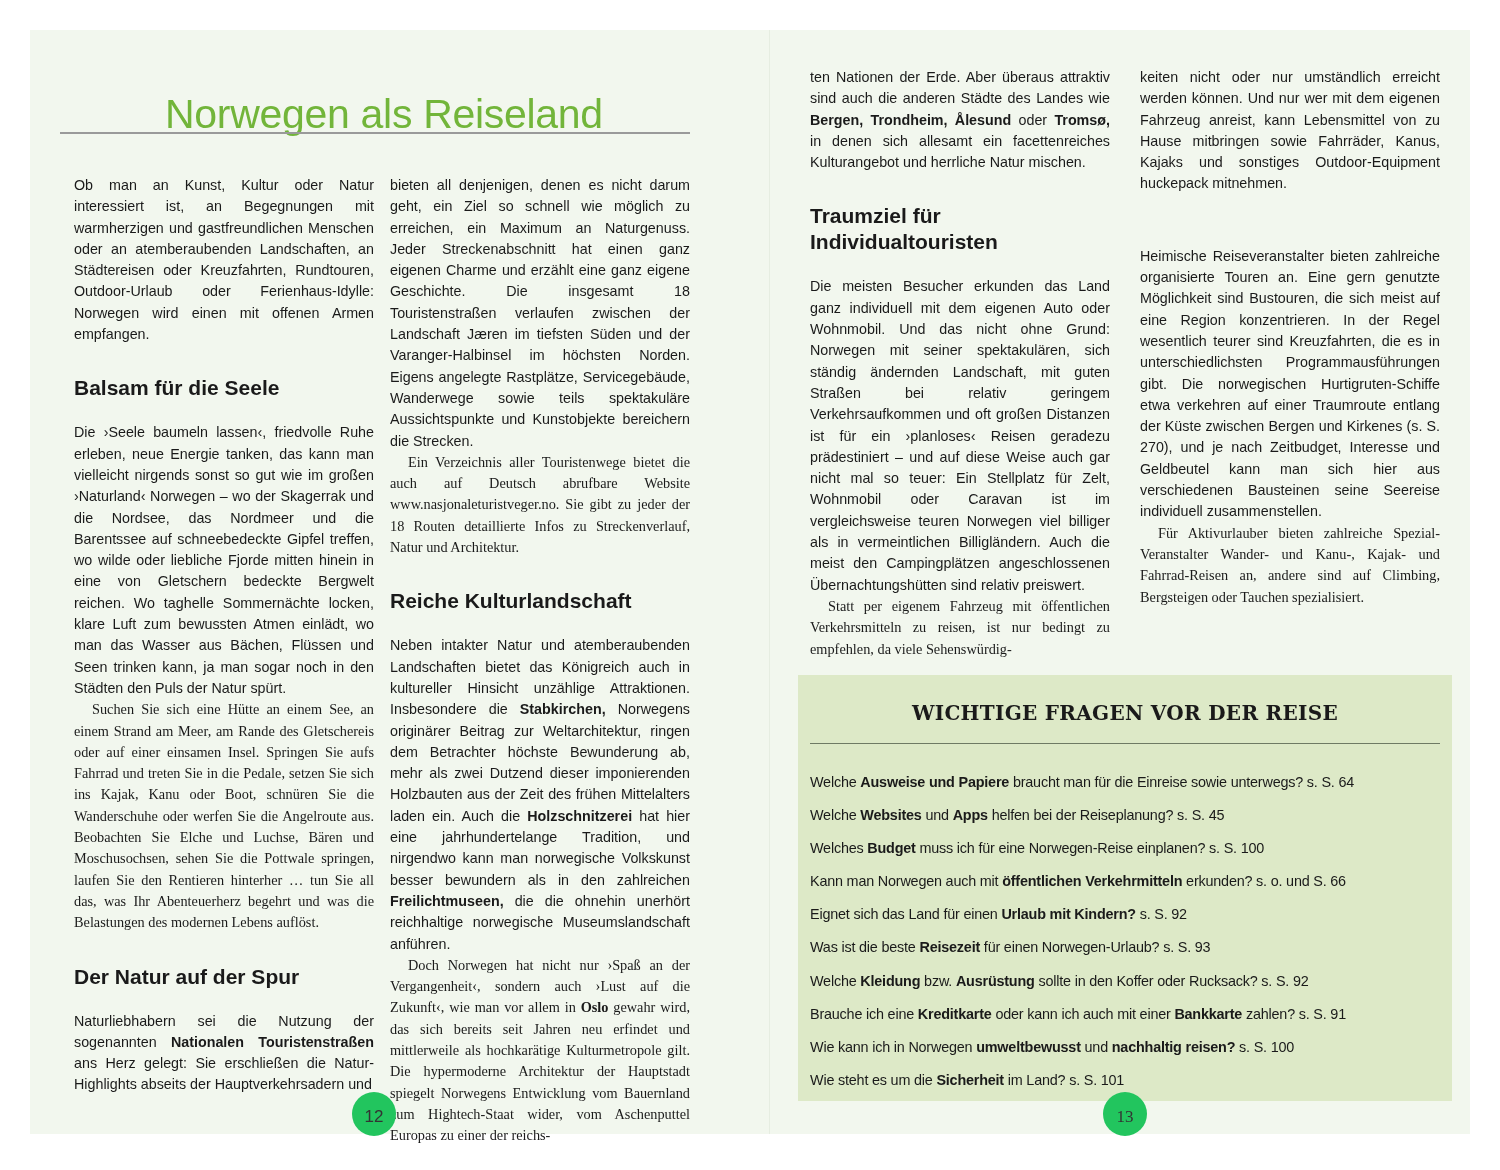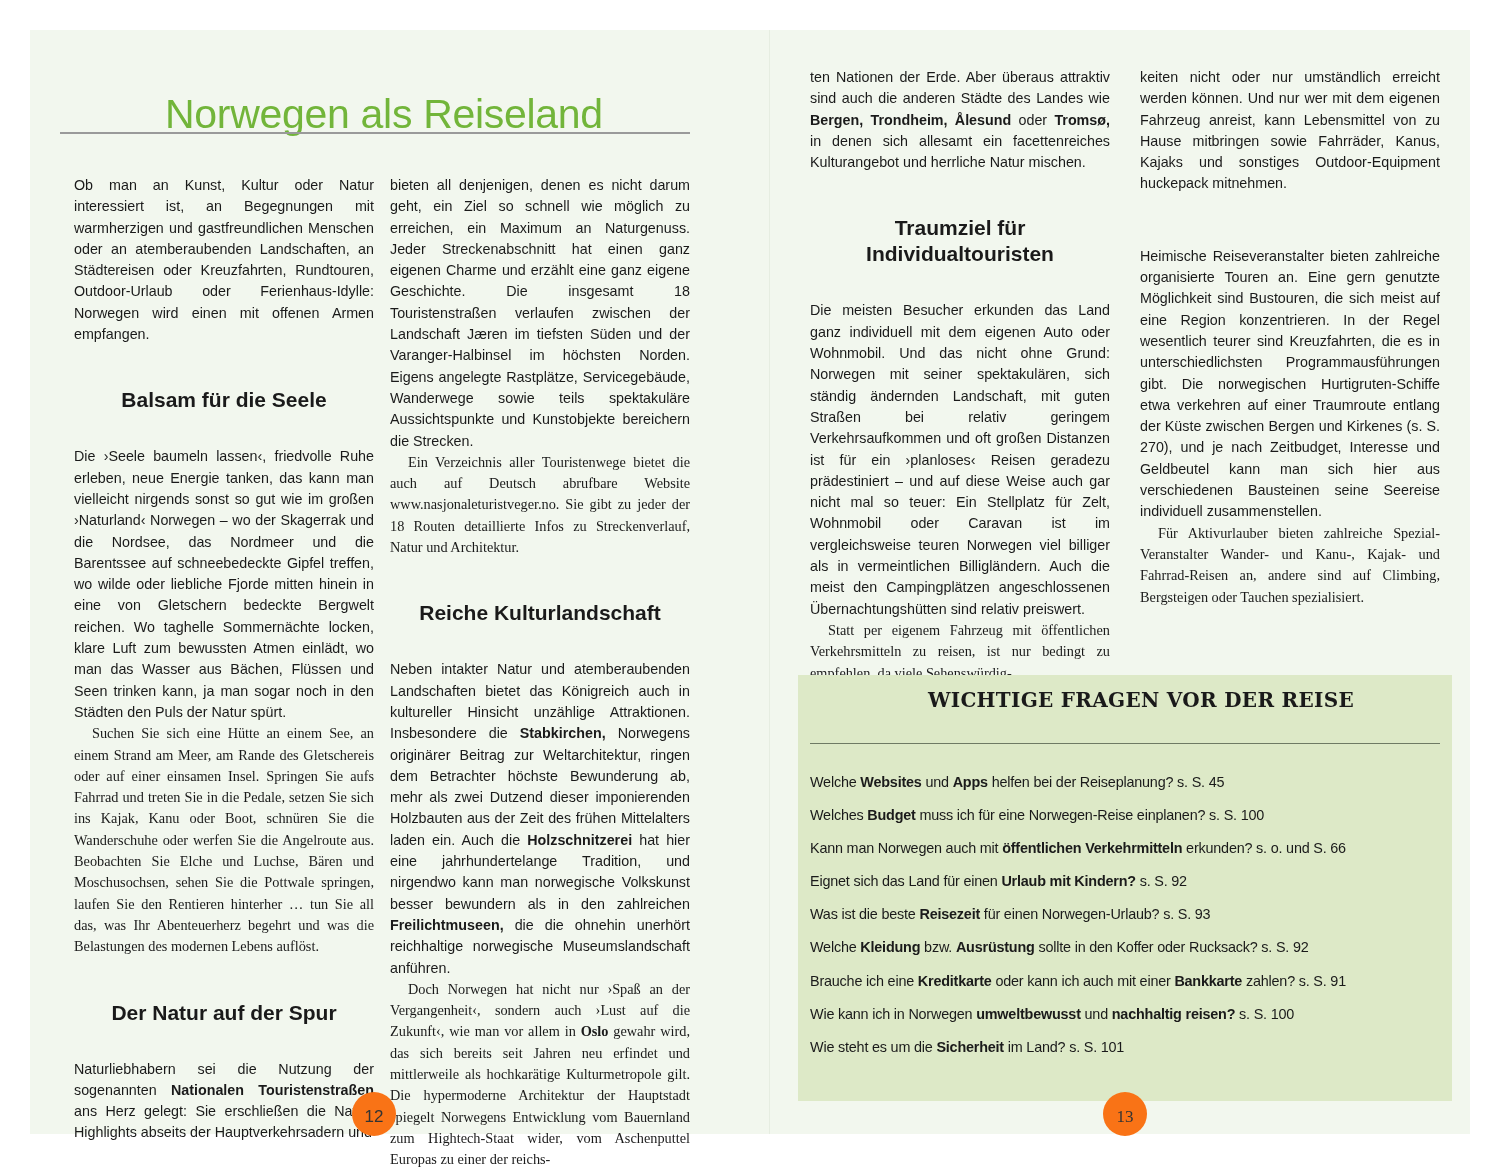--- a/index.html
+++ b/index.html
@@ -7,35 +7,35 @@
          font-family: "Liberation Sans", "DejaVu Sans", sans-serif; color: #1a1a1a; }
   .spread { position: absolute; left: 30px; top: 30px; width: 1440px; height: 1104px;
             background: #f2f7ee; }
   .gutter { position: absolute; left: 739px; top: 0; width: 1px; height: 100%; background: #e6ede1; }
   .title { position: absolute; left: 135px; top: 34px; width: 550px; font-size: 41px;
            color: #72b53a; font-weight: normal; letter-spacing: -0.3px; white-space: nowrap; }
   .title-rule { position: absolute; left: 30px; top: 102px; width: 630px; height: 2px; background: #9a9a9a; }
   .col { position: absolute; width: 300px; font-size: 14.3px; line-height: 21.3px; text-align: justify; }
   .col p { margin: 0; }
   .col p.indent { text-indent: 18px; font-family: Liberation Serif, serif; }
-  .col h2 { margin: 12px; font-size: 21px; line-height: 26px; font-weight: bold; color: #1a1a1a; text-align: center; }
+  .col h2 { margin: 0; font-size: 21px; line-height: 26px; font-weight: bold; color: #1a1a1a; text-align: left; }
   .col1 { left: 44px; top: 145px; }
   .col2 { left: 360px; top: 145px; }
   .col3 { left: 780px; top: 37px; }
   .col4 { left: 1110px; top: 37px; }
   b { font-weight: bold; }
   .box { position: absolute; left: 768px; top: 645px; width: 654px; height: 426px; background: #dde9c7; }
-  .box-title { position: absolute; left: 0; top: 13px; width: 100%; text-align: center;
+  .box-title { position: absolute; left: 0; top: 26px; width: 100%; text-align: center;
                font-family: "DejaVu Serif", serif; font-weight: bold; font-size: 20px;
-               letter-spacing: 0.3px; color: #1a1a1a; padding-left: 16px; }
+               letter-spacing: 0.3px; color: #1a1a1a; }
   .box-rule { position: absolute; left: 12px; top: 68px; width: 630px; height: 1px; background: #6e7a64; }
   .box-list { position: absolute; left: 12px; top: 91px; width: 630px; margin: 0; padding: 0; list-style: none; }
   .box-list li { font-size: 14.4px; line-height: 33.1px; height: 33.1px; white-space: nowrap; letter-spacing: -0.2px; }
   .pagenum { position: absolute; top: 1092px; width: 44px; height: 44px; border-radius: 50%;
-             background: #f97316; text-align: center; font-size: 17px; line-height: 50px; color: #333; }
+             background: #22c55e; text-align: center; font-size: 17px; line-height: 50px; color: #333; }
   .pn-left { left: 352px; }
   .pn-right { left: 1103px; font-family: Liberation Serif, serif; }
   .spacer-s { height: 21px; }
   .spacer-m { height: 30px; }
 </style>
 </head>
 <body>
 
 <div class="spread">
   <div class="gutter"></div>
@@ -80,20 +80,21 @@
     <div class="spacer-m"></div>
     <div class="spacer-s"></div>
     <p>Heimische Reiseveranstalter bieten zahlreiche organisierte Touren an. Eine gern genutzte Möglichkeit sind Bustouren, die sich meist auf eine Region konzentrieren. In der Regel wesentlich teurer sind Kreuzfahrten, die es in unterschiedlichsten Programmausführungen gibt. Die norwegischen Hurtigruten-Schiffe etwa verkehren auf einer Traumroute entlang der Küste zwischen Bergen und Kirkenes (s. S. 270), und je nach Zeitbudget, Interesse und Geldbeutel kann man sich hier aus verschiedenen Bausteinen seine Seereise individuell zusammenstellen.</p>
     <p class="indent">Für Aktivurlauber bieten zahlreiche Spezial-Veranstalter Wander- und Kanu-, Kajak- und Fahrrad-Reisen an, andere sind auf Climbing, Bergsteigen oder Tauchen spezialisiert.</p>
   </div>
 
   <div class="box">
     <div class="box-title">WICHTIGE FRAGEN VOR DER REISE</div>
     <div class="box-rule"></div>
     <ul class="box-list">
+      <li><span>Welche </span><b>Ausweise und Papiere</b><span> braucht man für die Einreise sowie unterwegs? s. S. 64</span><b></b><span></span></li>
       <li><span>Welche </span><b>Websites</b><span> und </span><b>Apps</b><span> helfen bei der Reiseplanung? s. S. 45</span></li>
       <li><span>Welches </span><b>Budget</b><span> muss ich für eine Norwegen-Reise einplanen? s. S. 100</span><b></b><span></span></li>
       <li><span>Kann man Norwegen auch mit </span><b>öffentlichen Verkehrmitteln</b><span> erkunden? s. o. und S. 66</span><b></b><span></span></li>
       <li><span>Eignet sich das Land für einen </span><b>Urlaub mit Kindern?</b><span> s. S. 92</span><b></b><span></span></li>
       <li><span>Was ist die beste </span><b>Reisezeit</b><span> für einen Norwegen-Urlaub? s. S. 93</span><b></b><span></span></li>
       <li><span>Welche </span><b>Kleidung</b><span> bzw. </span><b>Ausrüstung</b><span> sollte in den Koffer oder Rucksack? s. S. 92</span></li>
       <li><span>Brauche ich eine </span><b>Kreditkarte</b><span> oder kann ich auch mit einer </span><b>Bankkarte</b><span> zahlen? s. S. 91</span></li>
       <li><span>Wie kann ich in Norwegen </span><b>umweltbewusst</b><span> und </span><b>nachhaltig reisen?</b><span> s. S. 100</span></li>
       <li><span>Wie steht es um die </span><b>Sicherheit</b><span> im Land? s. S. 101</span><b></b><span></span></li>
     </ul>

